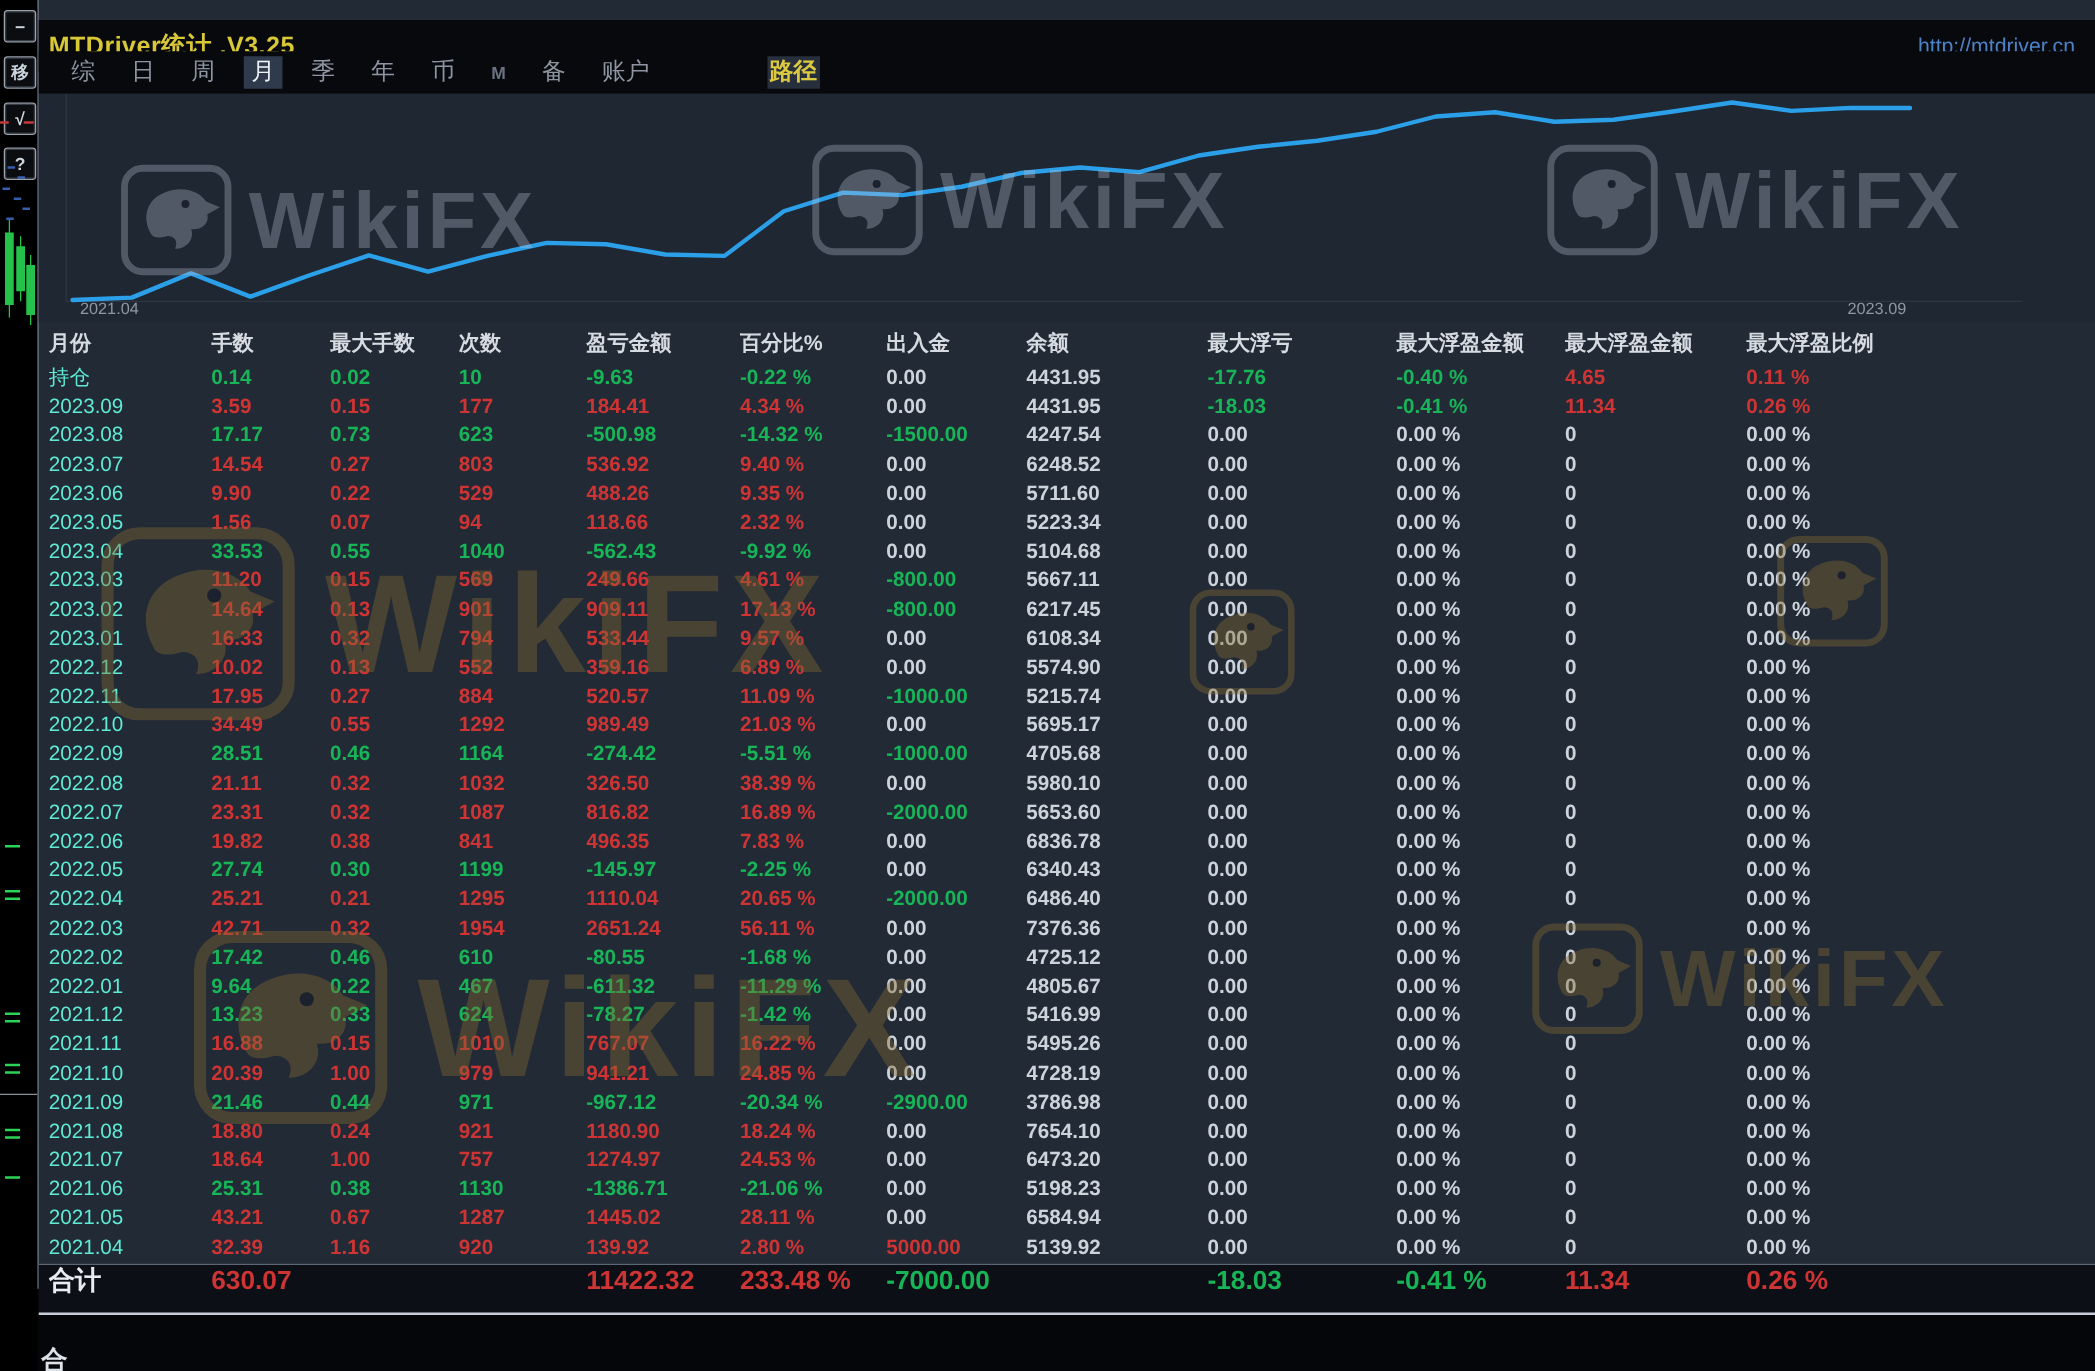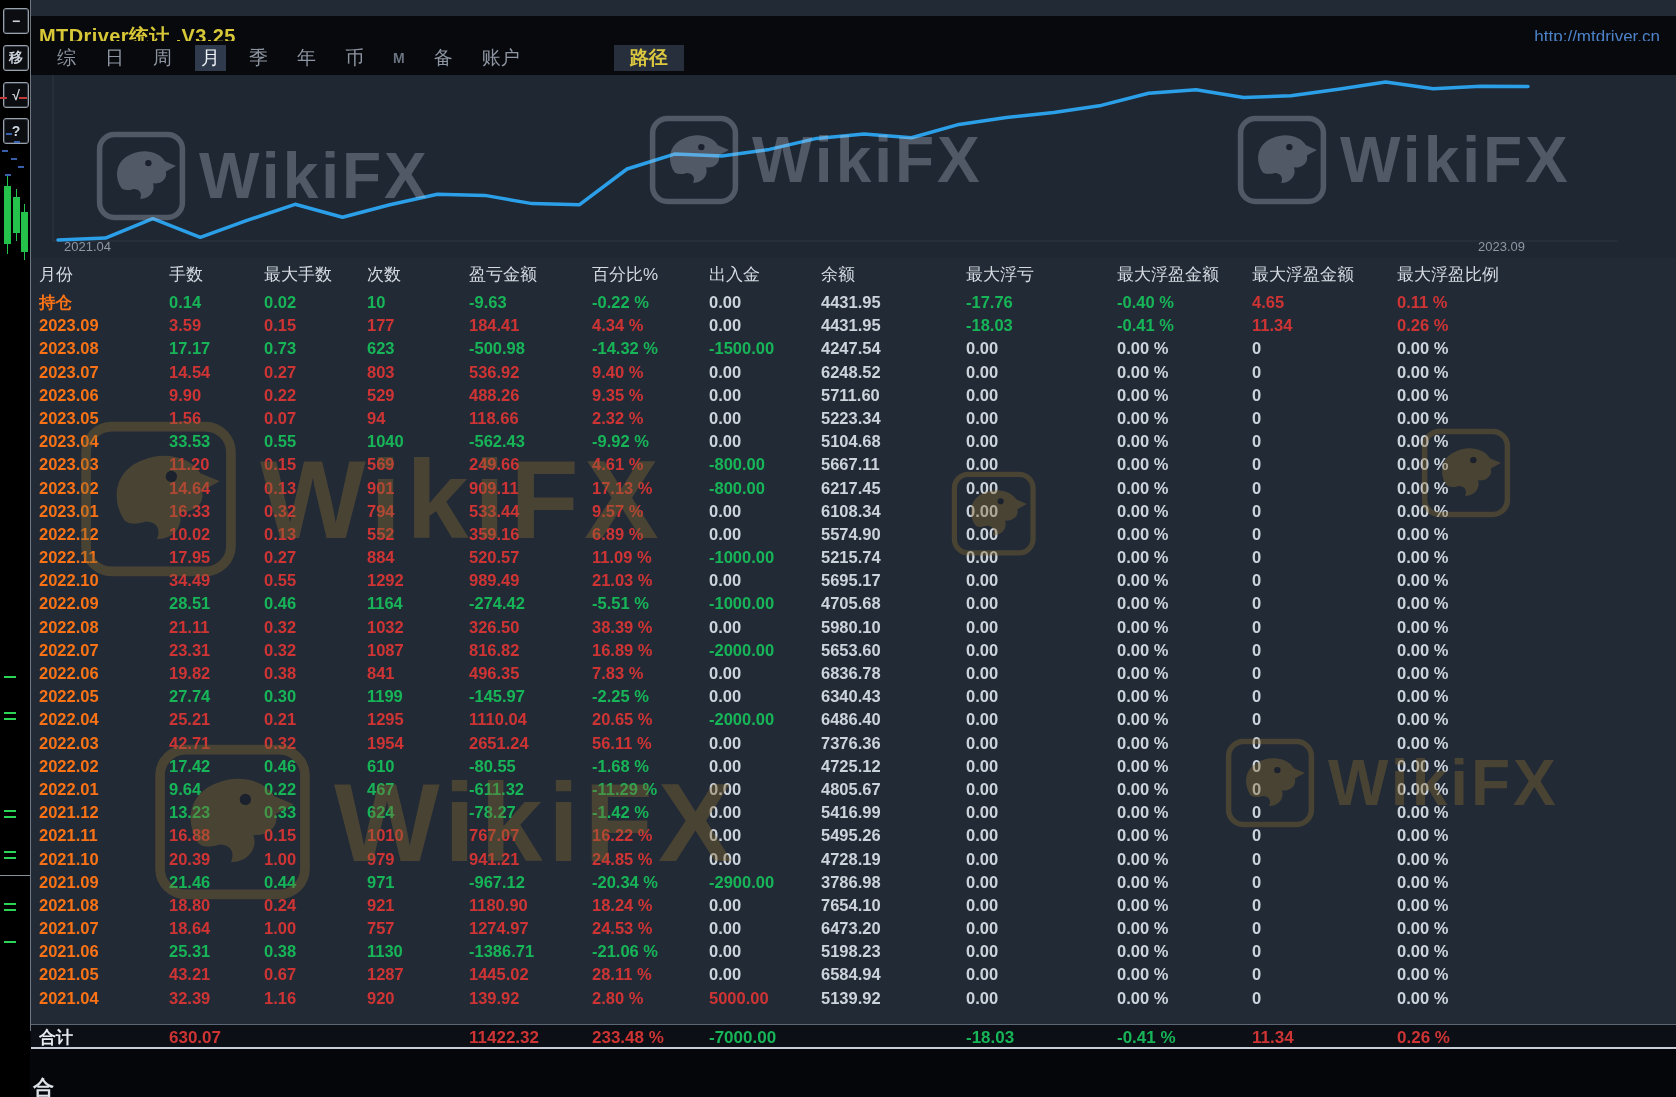--- a/index.html
+++ b/index.html
@@ -20,42 +20,42 @@
   .titlebar{position:absolute;left:0;top:16px;width:100%;height:41px;background:#07090c;
             display:flex;align-items:center;justify-content:space-between;padding:0 16px 0 8px;box-sizing:border-box}
   .title{color:#d8c838;font-size:20px;font-weight:700;letter-spacing:.4px}
   .url{color:#4d82c8;font-size:17px;font-weight:400;cursor:pointer}
   .menubar{position:absolute;left:0;top:41px;width:100%;height:34px;background:#07090c;
            display:flex;align-items:center;font-size:19px;color:#8d95a2}
   .mi{margin-left:17px;padding:2px 6px;cursor:pointer;line-height:22px}
   .mi:first-child{margin-left:20px}
   .mi.sel{background:#2f3b4c;color:#eef2f7}
   .mi-m{font-size:14px;color:#6b7380;font-weight:700}
-  .mi-path{margin-left:88px;background:#272f3c;color:#ddc93f;padding:2px 16px;font-weight:600;cursor:pointer}
+  .mi-path{margin-left:88px;background:#272f3c;color:#ddc93f;padding:2px 2px;font-weight:600;cursor:pointer}
 
   
   .chart{position:absolute;left:0;top:75px;width:1646px;height:183px;background:#1f2733}
   .chart svg{position:absolute;left:0;top:0}
   .axis-label{position:absolute;font-size:13px;color:#8f97a3;top:164px}
   .axis-left{left:33px}
   .axis-right{left:1447px}
 
   
   .tbl{position:absolute;left:0;top:258px;width:1646px}
   .grid{display:grid;grid-template-columns:130px 95px 103px 102px 123px 117px 112px 145px 151px 135px 145px 1fr;
         padding-left:8px;box-sizing:border-box}
-  .thead{height:33px;line-height:33px;font-size:17px;font-weight:400;color:#d6dbe2}
+  .thead{height:33px;line-height:33px;font-size:17px;font-weight:700;color:#d6dbe2}
   .row{height:23.2px;line-height:23.2px;font-size:16.5px;font-weight:700}
   .row span,.thead span,.total span{white-space:nowrap;overflow:hidden}
-  .c-mo{color:#f97316;font-weight:700}
+  .c-mo{color:#5eead4;font-weight:400}
   .c-wh{color:#ccd3db;font-weight:600}
   .c-rd{color:#ce3434}
   .c-gn{color:#17b558}
-  .total{height:25px;line-height:25px;background:#0c0f15;border-top:1px solid #5d6673;
-         border-bottom:2px solid #c7ced8;font-size:17px;font-weight:700;margin-top:14px}
+  .total{height:41px;line-height:25px;background:#0c0f15;border-top:1px solid #5d6673;
+         border-bottom:2px solid #c7ced8;font-size:21px;font-weight:700;margin-top:1px}
   .total .c-mo{color:#e8ecf1;font-weight:600}
 
   
   .wm{position:absolute;display:flex;align-items:center;pointer-events:none;transform-origin:top left}
   .wm svg{width:92px;height:96px;flex:0 0 auto}
   .wmt{font-size:64px;font-weight:700;letter-spacing:3px;margin-left:12px;line-height:96px}
   .wm-light{color:rgba(186,196,210,.32)}
   .wm-dark{color:rgba(133,106,50,.40)}
 </style>
 </head>

